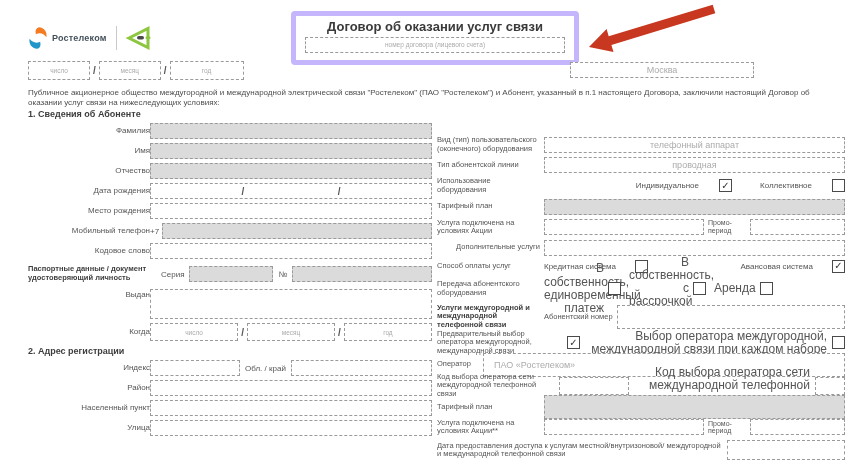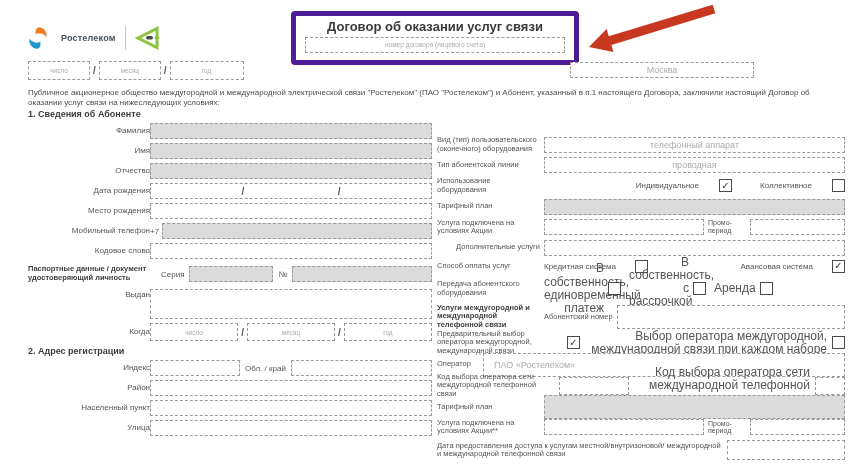--- a/index.html
+++ b/index.html
@@ -18,21 +18,21 @@
   .onlime-wrap { display:flex; align-items:center; }
 
   
   .tdate { left:28px; top:61px; display:flex; align-items:center; }
   .tdate .fld { width:62px; height:19px; }
   .moscow { left:570px; top:62px; width:184px; height:21px;text-align:right; }
 
   
   .title-box {
     left:291px; top:11px; width:288px; height:54px;
-    border:5px solid #4c1d95; border-radius:4px; background:#fff;
+    border:5px solid #c4b5fd; border-radius:4px; background:#fff;
     display:flex; flex-direction:column; align-items:stretch; padding:3px 9px 0 9px;
   }
   .doc-title { font-size:13px; font-weight:bold; color:#3a3a3a; text-align:center; line-height:1.2; }
   .doc-sub { border:1px dashed #9a9a9a; height:16px; margin-top:2px;
              display:flex; align-items:center; justify-content:center; }
   .arrow-svg { left:584px; top:4px; }
 
   
   .intro { left:28px; top:88px; width:800px; font-size:8px; line-height:1.3; color:#4d4d4d; }
 
@@ -90,21 +90,21 @@
   .h18 { height:18px; }
   .h20 { height:20px; }
   .left-val { justify-content:flex-start; padding-left:10px; }
   .mid-lbl { font-size:7.5px; color:#555; padding-right:4px; flex-shrink:0; }
   .mb5 { margin-bottom:5px; }
 </style>
 </head>
 <body>
 
 <div class="abs logos">
-  <span style="display:flex;align-items:center;gap:13px;">
+  <span style="display:flex;align-items:center;gap:4px;">
     <svg width="20" height="24" viewBox="0 0 24 28">
       <path d="M13 1 C19.5 1.5 23.5 7 22 13 C19 8.5 14 7.3 9.5 9.5 C8.3 5 9.5 2 13 1 Z" fill="#f47b20"></path>
       <path d="M11 27 C4.5 26.5 .5 21 2 15 C5 19.5 10 20.7 14.5 18.5 C15.7 23 14.5 26 11 27 Z" fill="#2196c9"></path>
     </svg>
     <span class="brandname">Ростелеком</span>
   </span>
   <span class="logo-divider"></span>
   <span class="onlime-wrap">
     <svg width="26" height="26" viewBox="0 0 26 26">
       <polygon points="3,13 22,3.5 22,22.5" fill="none" stroke="#8dc63f" stroke-width="3"></polygon>

